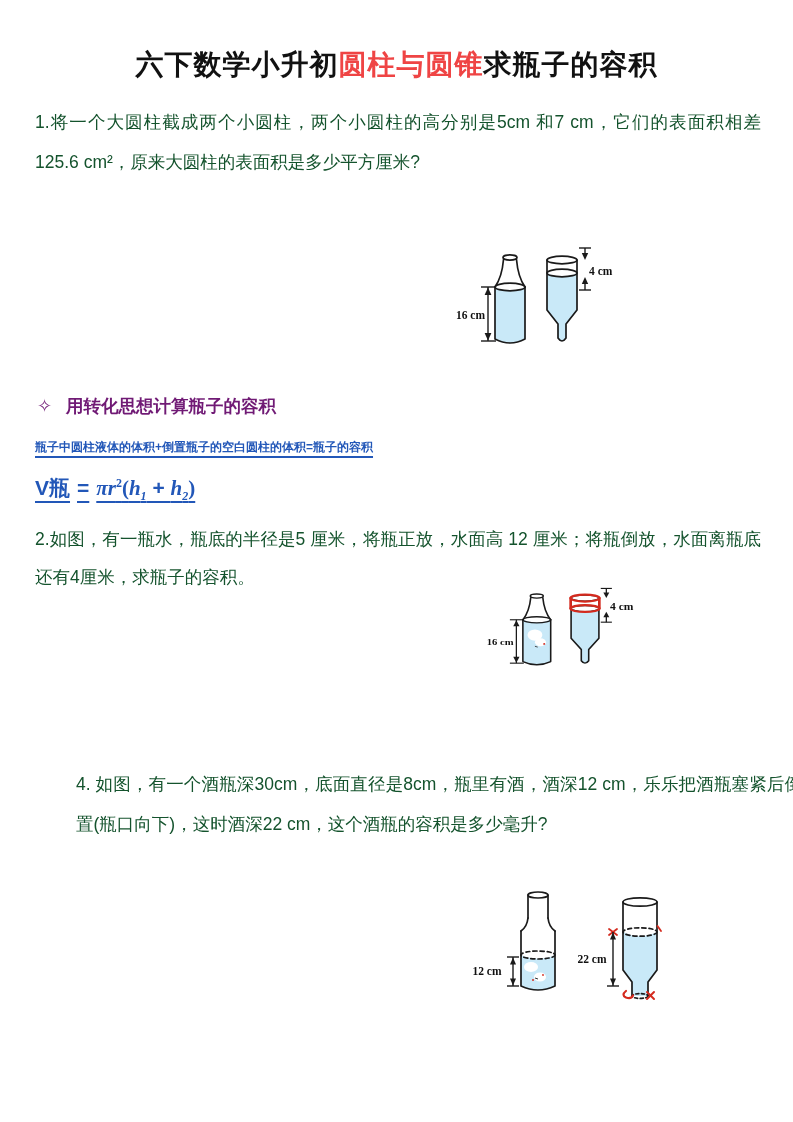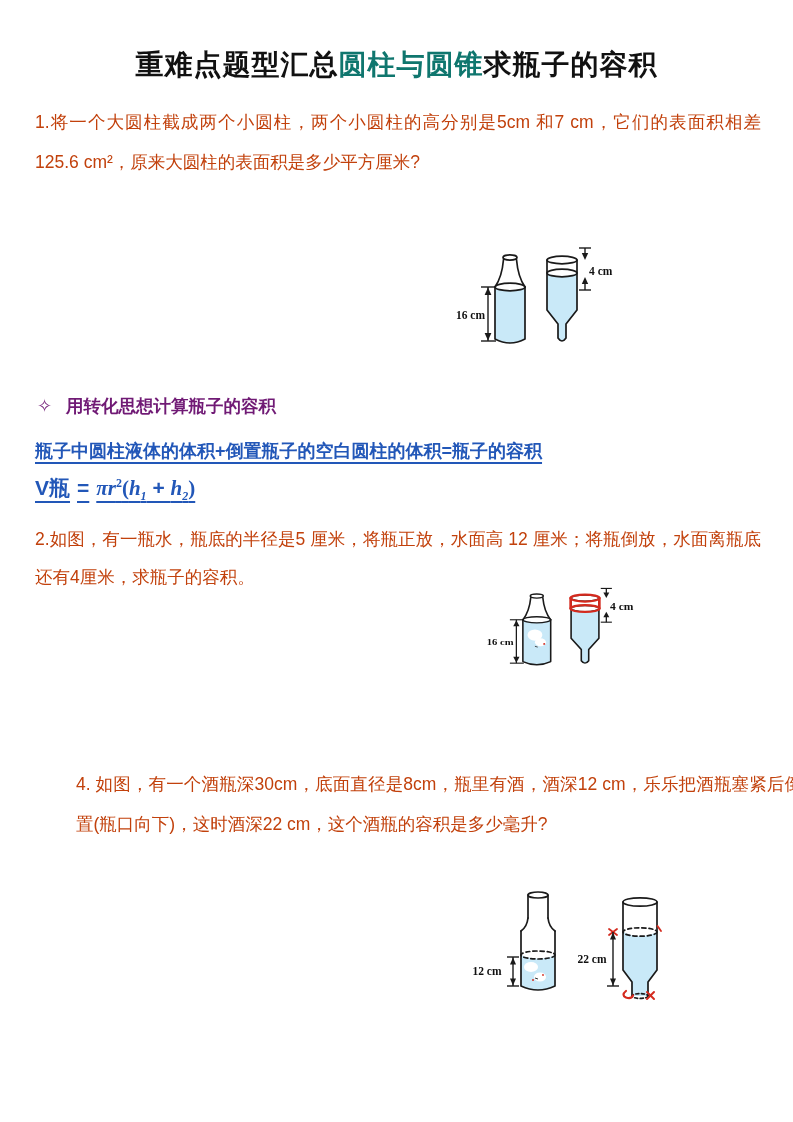--- a/index.html
+++ b/index.html
@@ -4,35 +4,35 @@
 <style>
   html,body{margin:0;padding:0;background:#ffffff;}
   .page{
     position:relative; width:793px; height:1122px; background:#ffffff;
     font-family:"Liberation Sans", sans-serif; color:#111; overflow:hidden;
   }
   .title{
     position:absolute; left:0; top:46px; width:793px; margin:0;
     text-align:center; font-size:28px; font-weight:800; letter-spacing:1px; color:#111;
   }
-  .title .red{ color:#0f766e; }
+  .title .red{ color:#ef4444; }
   .para{
     position:absolute; left:35px; width:726px; margin:0;
-    font-size:17.5px; line-height:40px; text-align:justify; color:#c2410c;
+    font-size:17.5px; line-height:40px; text-align:justify; color:#14532d;
   }
   .q1{ top:102px; }
   .q2{ top:520px; line-height:38px; }
   .q4{ top:764px;margin-left:41px; }
   .method-heading{
     position:absolute; left:37px; top:394px; font-size:17.5px; font-weight:700; color:#701a75;
   }
   .method-heading .bullet{ font-weight:400; margin-right:14px; font-size:18px; }
   .blue-rule{
     position:absolute; left:35px; top:439px; margin:0;
-    font-size:18px; font-weight:700; color:#2257b8;
+    font-size:12px; font-weight:700; color:#2257b8;
     text-decoration:underline; text-underline-offset:5px;
     text-decoration-thickness:1.5px;
   }
   .formula{
     position:absolute; left:35px; top:474px; margin:0;
     font-size:21px; font-weight:700; color:#2257b8;
     text-decoration:underline; text-underline-offset:6px;
     text-decoration-thickness:1.5px;
     text-align:center;
   }
@@ -50,21 +50,21 @@
   .water{ fill:#c9e9f8; stroke:none; }
   .dim{ stroke:#1a1a1a; stroke-width:1.4; fill:none; }
   .ah{ fill:#1a1a1a; stroke:none; }
   .redmark{ stroke:#d42a1e; fill:none; stroke-linecap:round; }
 </style>
 </head>
 <body>
 
 <div class="page">
 
-  <h1 class="title"><span>重难点题型汇总</span><span class="red">圆柱与圆锥</span><span>求瓶子的容积</span></h1>
+  <h1 class="title"><span>六下数学小升初</span><span class="red">圆柱与圆锥</span><span>求瓶子的容积</span></h1>
 
   <p class="para q1">1.将一个大圆柱截成两个小圆柱，两个小圆柱的高分别是5cm 和7 cm，它们的表面积相差125.6 cm²，原来大圆柱的表面积是多少平方厘米?</p>
 
   <svg class="fig" style="left:452px;top:240px;width:165px;height:112px" viewBox="0 0 165 112">
     <g>
       <path class="water" d="M43,47 Q58,54.6 73,47 L73,99 Q58,107 43,99 Z"></path>
       <path class="outline" d="M43,47 L43,99 Q58,107 73,99 L73,47"></path>
       <ellipse class="outline" cx="58" cy="47" rx="15" ry="3.8"></ellipse>
       <path class="outline" d="M51.5,19.5 Q50,37 43,47"></path>
       <path class="outline" d="M64.5,19.5 Q66,37 73,47"></path>

